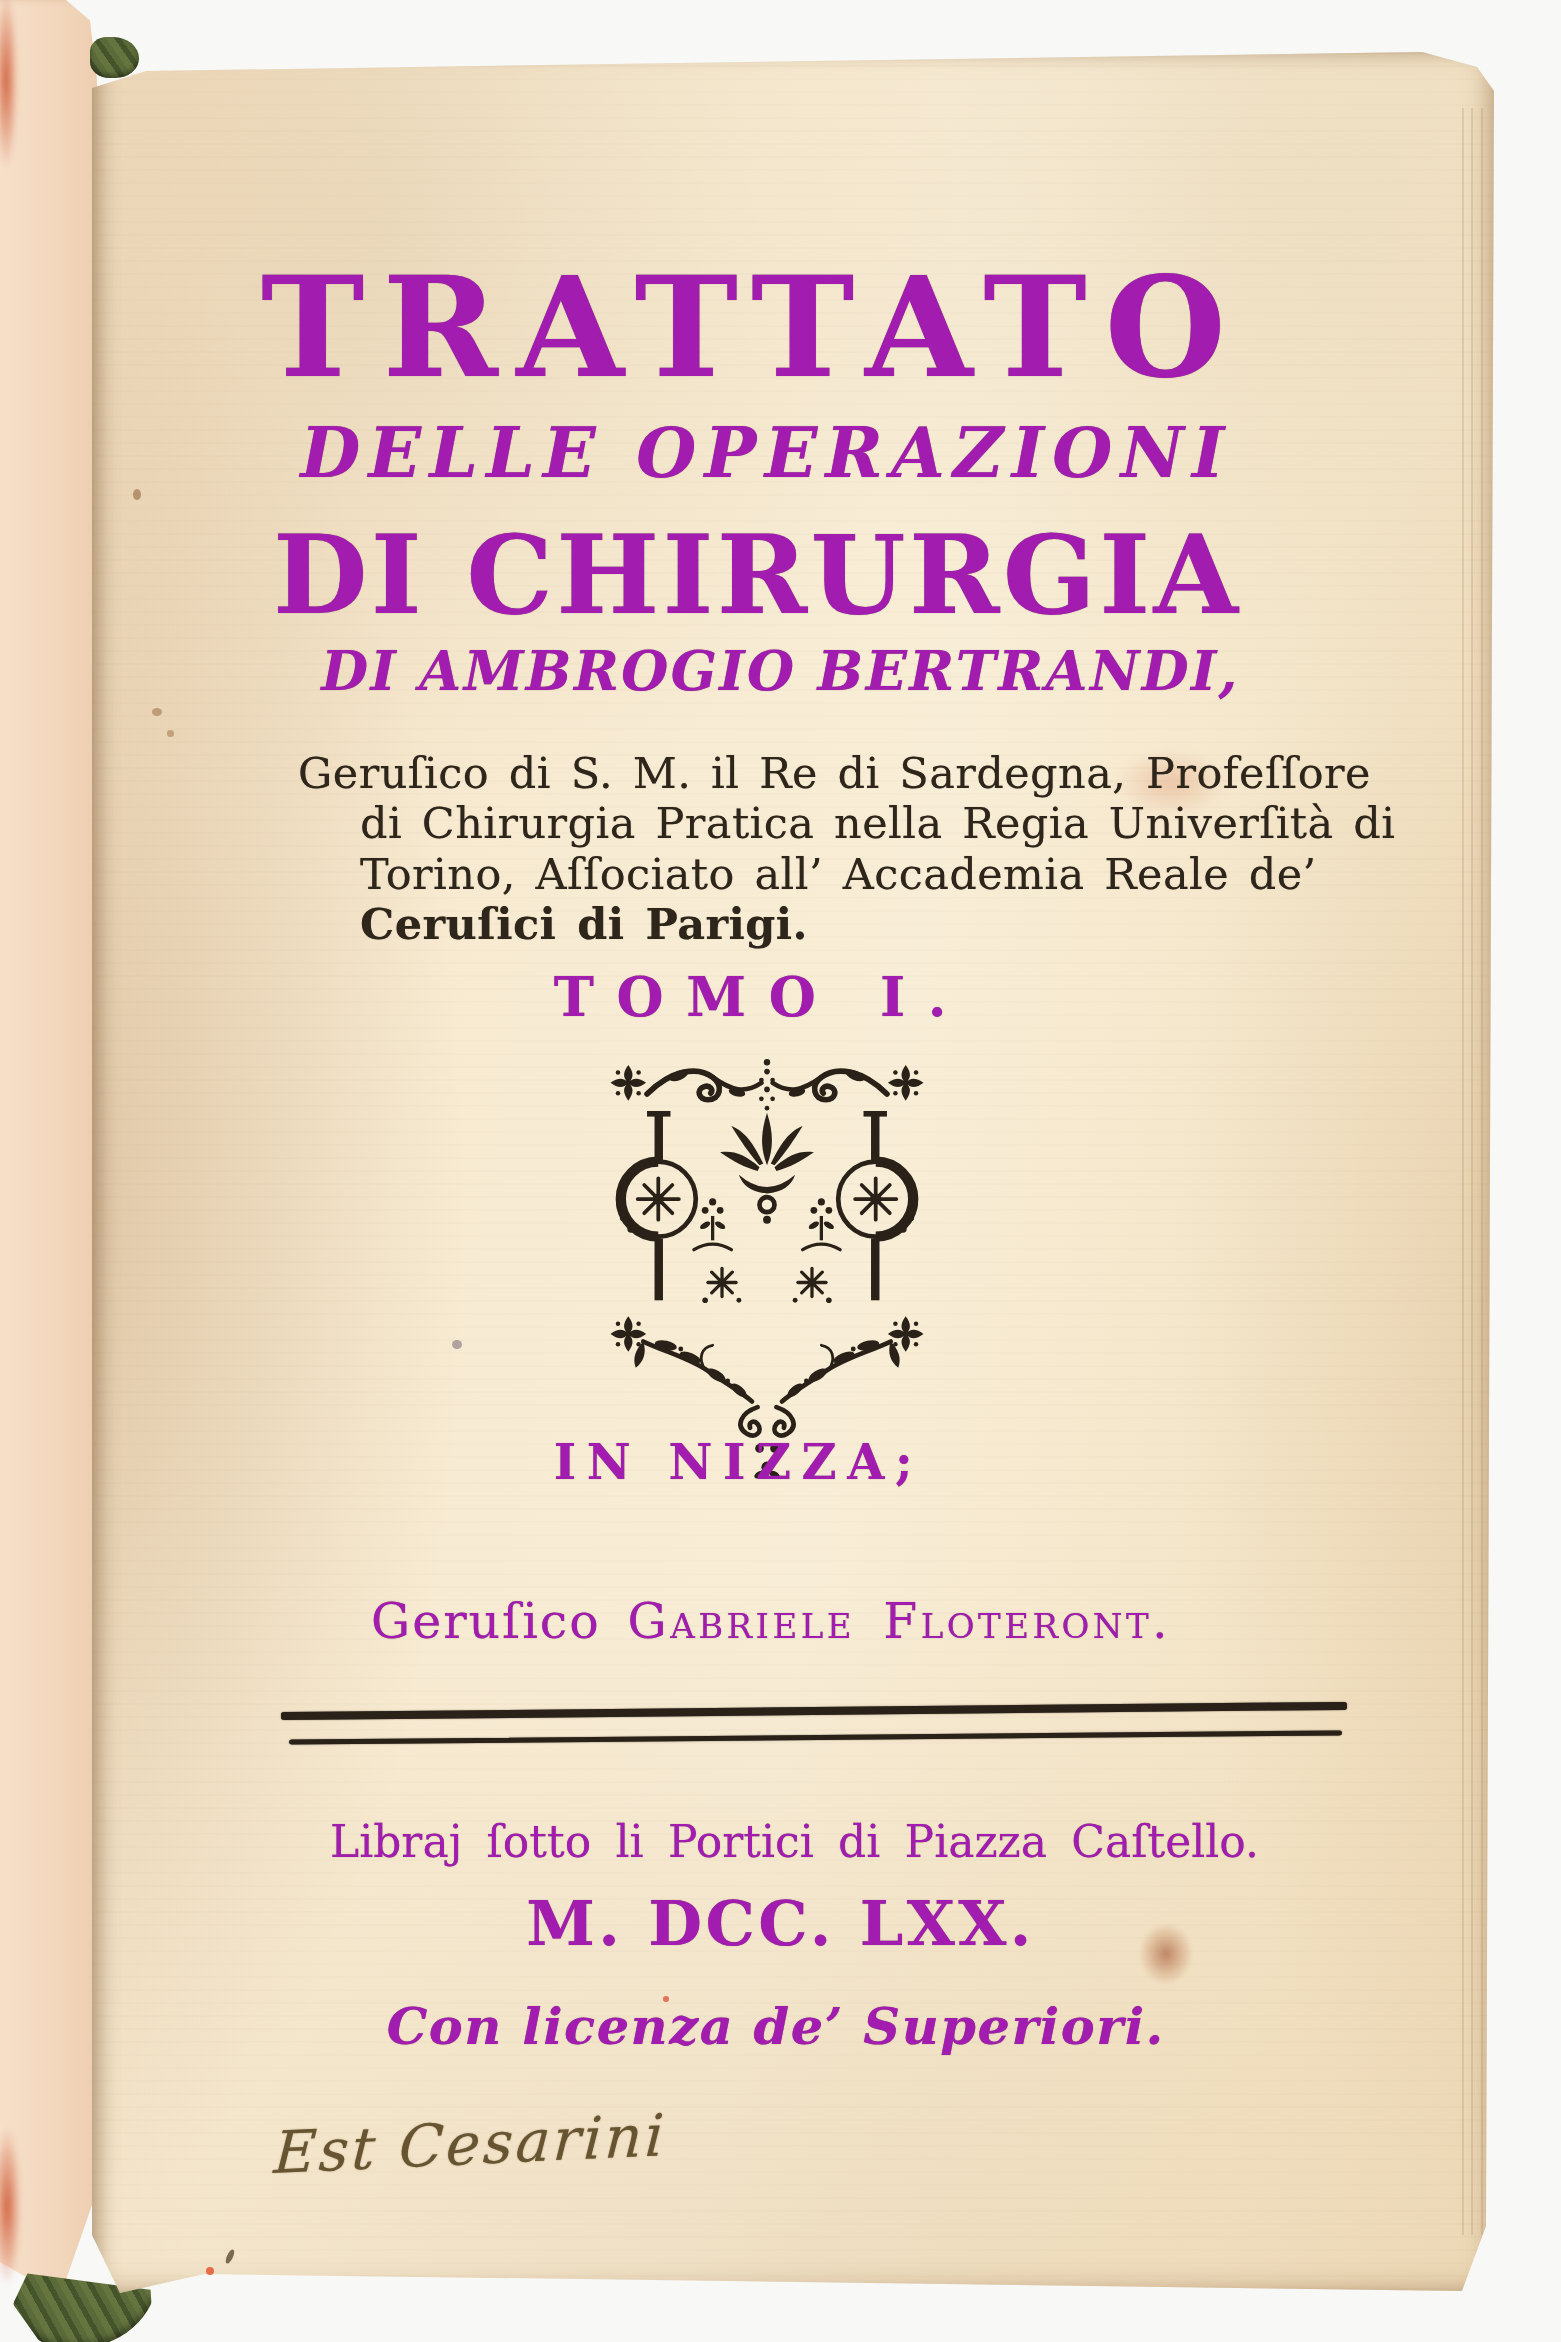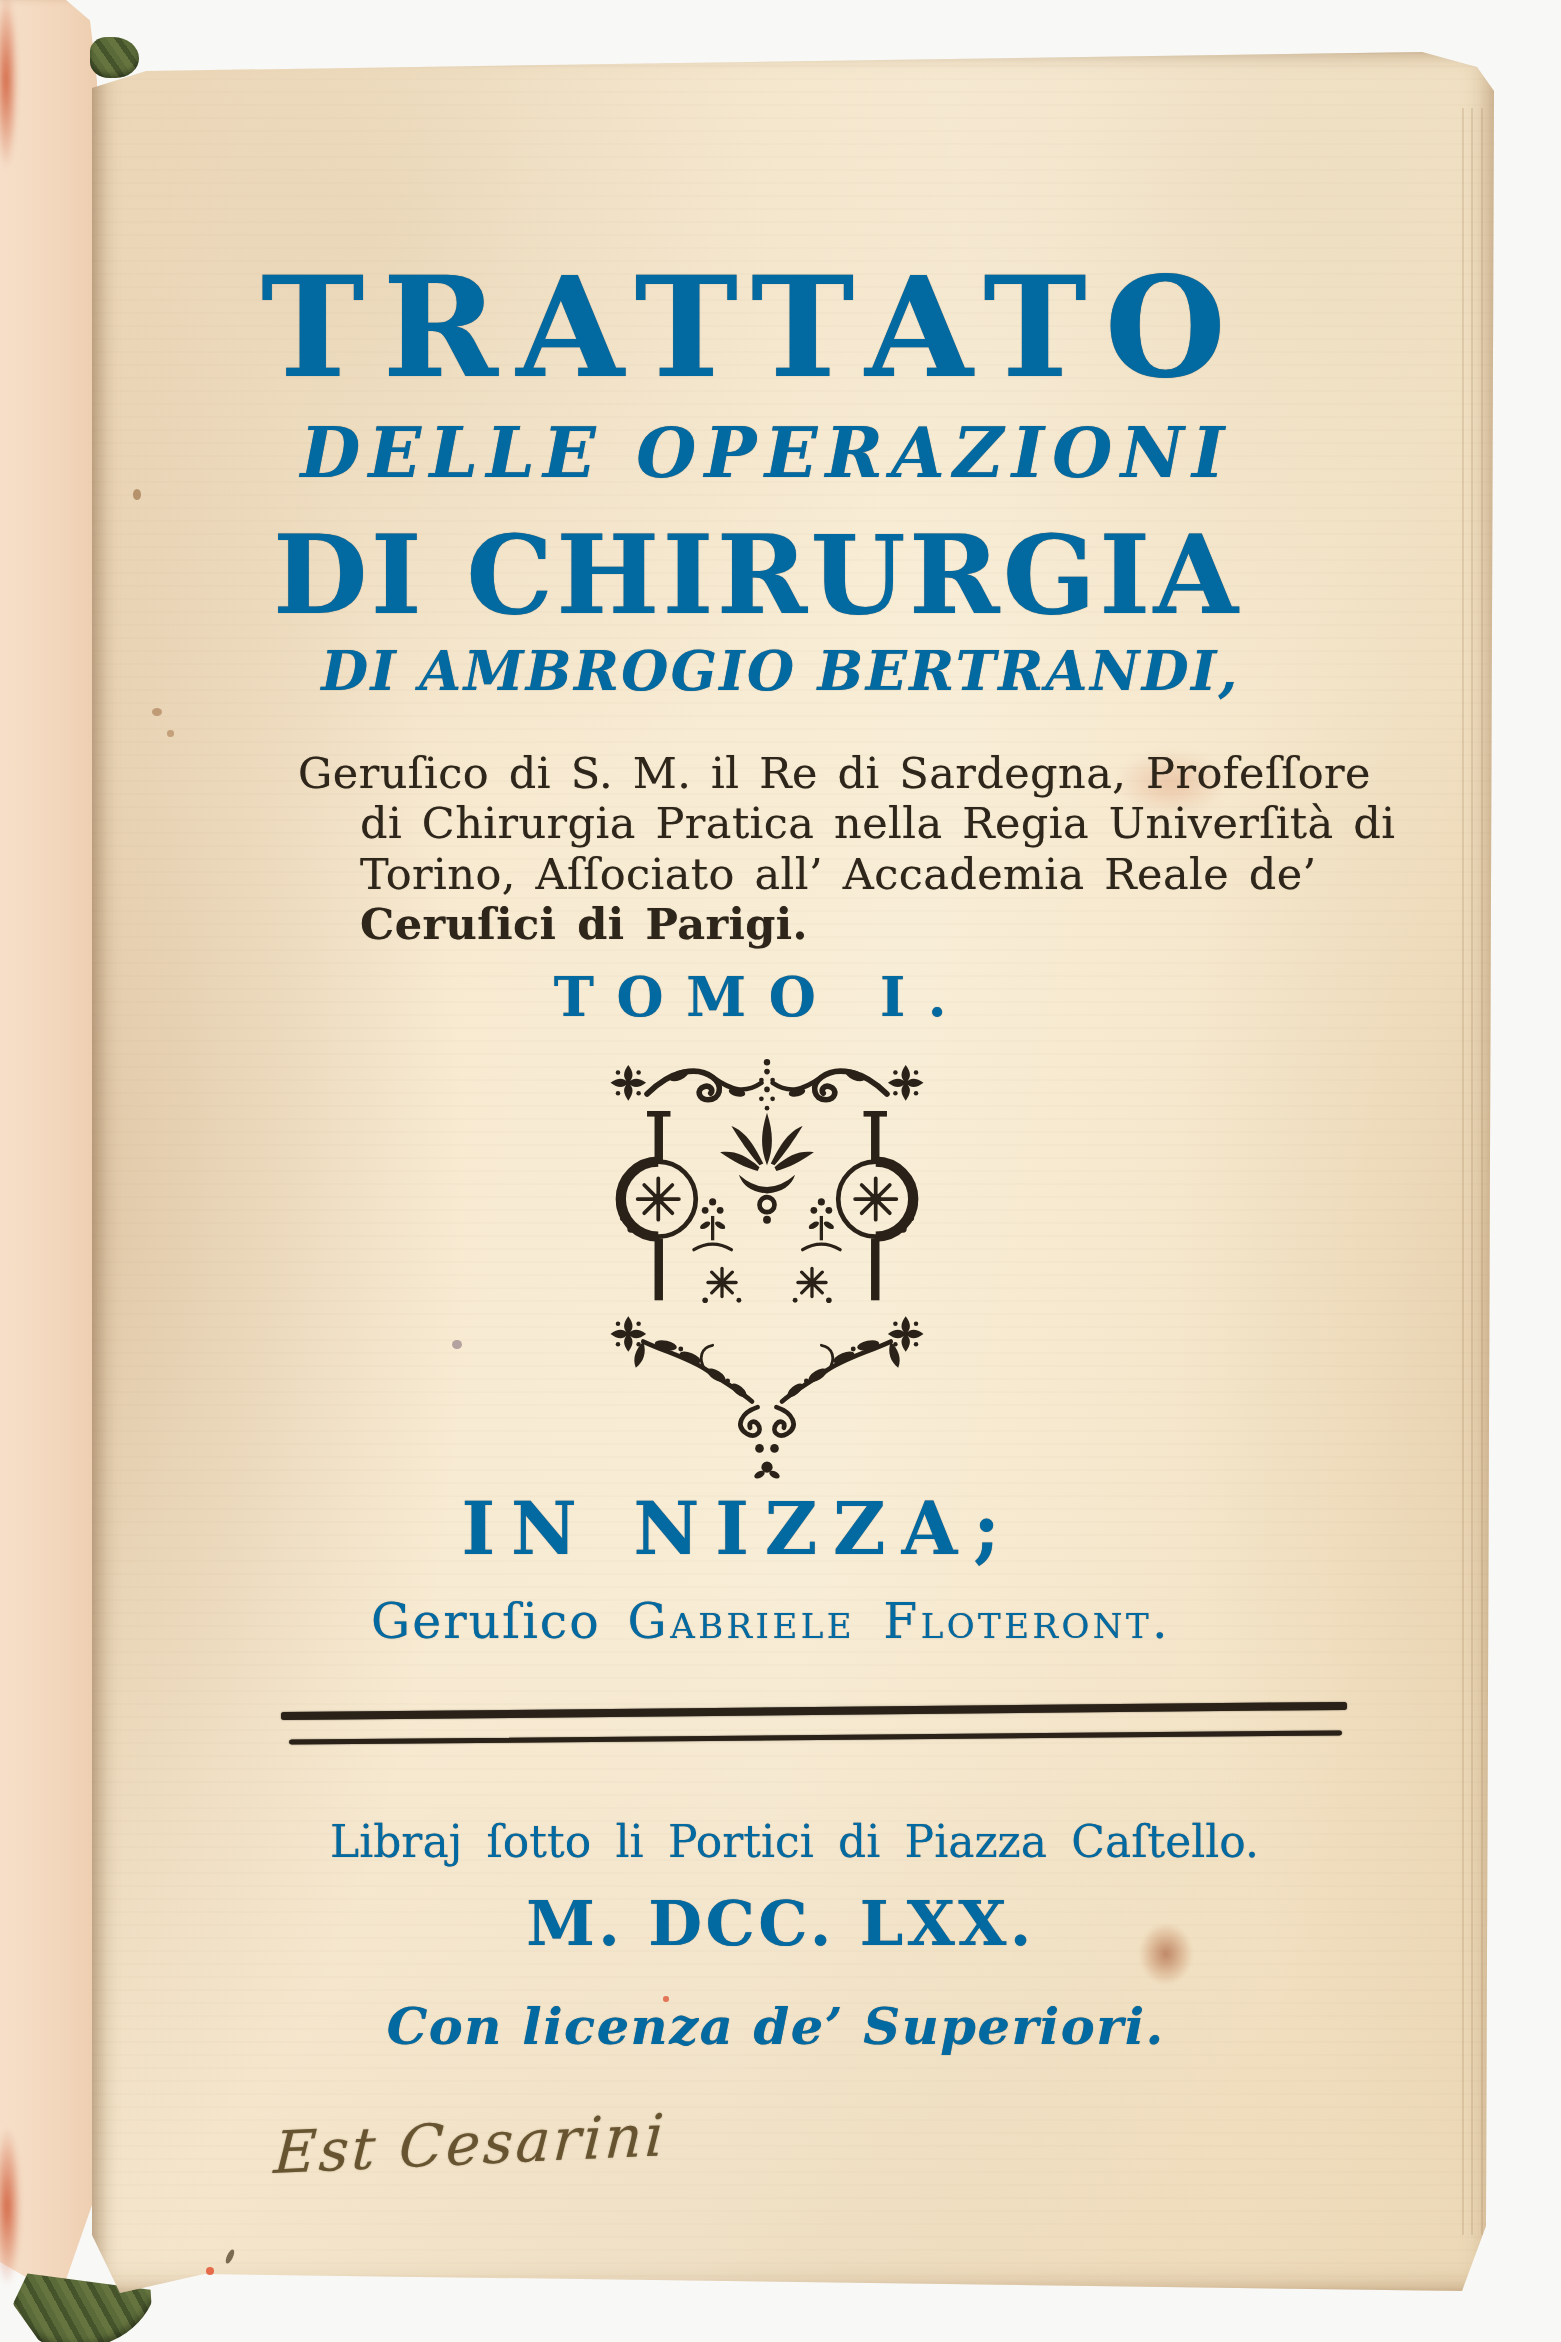--- a/index.html
+++ b/index.html
@@ -49,39 +49,39 @@
       background:radial-gradient(closest-side,rgba(214,120,80,.30),transparent);filter:blur(3.7px);}
   .rust-stain{left:1139px;top:1923px;width:54px;height:62px;border-radius:50% 40% 55% 45%;
       background:radial-gradient(closest-side,rgba(150,62,28,.55),rgba(170,85,40,.25) 60%,transparent);
       filter:blur(1.4px);}
   .gray-dot{left:452px;top:1340px;width:10.3px;height:9.4px;background:rgba(110,90,110,.5);}
   .red-dot{left:206px;top:2267px;width:8.4px;height:8.4px;background:rgba(226,78,44,.8);}
   .red-dot2{left:663px;top:1996px;width:5.6px;height:5.6px;background:rgba(220,70,40,.7);}
   .ink-fleck{left:227px;top:2249px;width:5.6px;height:15px;background:rgba(70,55,30,.7);
       border-radius:50%;transform:rotate(25deg);}
   
-  .t{position:absolute;color:#0369a1;white-space:nowrap;
+  .t{position:absolute;color:#a21caf;white-space:nowrap;
      text-shadow:0 0 0.9px rgba(42,32,20,.55);}
   .cline{left:106px;width:1349px;text-align:center;}
   .title{top:245px;font-size:139px;font-weight:bold;letter-spacing:.13em;
          transform:translateX(-28px);}
   .sub1{top:412px;font-size:69px;font-weight:bold;font-style:italic;letter-spacing:.12em;
         transform:translateX(-14px);}
   .sub2{top:511px;font-size:109px;font-weight:bold;letter-spacing:.03em;
         transform:translateX(-23.4px);}
   .author{top:639px;font-size:54px;font-weight:bold;font-style:italic;letter-spacing:.045em;}
   .para{font-size:43px;letter-spacing:.01em;word-spacing:5.6px;color:#2e261a;
         text-shadow:0 0 0.7px rgba(46,38,26,.5);}
   .p1{left:298px;top:748px;}
   .p2{left:360px;top:798px;}
   .p3{left:360px;top:849px;}
   .p4{left:360px;top:899px;font-weight:bold;}
   .tomo{top:965px;font-size:54px;font-weight:bold;letter-spacing:.42em;
         transform:translateX(-19px);}
-  .nizza{top:1486px;font-size:72px;font-weight:bold;letter-spacing:.22em;
+  .nizza{top:1434px;font-size:48px;font-weight:bold;letter-spacing:.22em;
          transform:translateX(-42px);}
   .appresso{top:1593px;font-size:49px;letter-spacing:.04em;word-spacing:9.4px;
             transform:translateX(-9.4px);}
   .smallcaps{font-variant:small-caps;letter-spacing:.07em;text-align:center;}
   .rule{position:absolute;background:#2a2218;border-radius:2.8px;
         box-shadow:0 0 1.4px rgba(42,34,24,.8);}
   .rule1{left:281px;top:1707px;width:1066px;height:8.4px;transform:rotate(-.55deg);}
   .rule2{left:289px;top:1735px;width:1053px;height:4.7px;transform:rotate(-.5deg);}
   .siv{font-size:44px;word-spacing:10.3px;}
   .siv1{top:1761px;transform:translateX(11.2px);}

